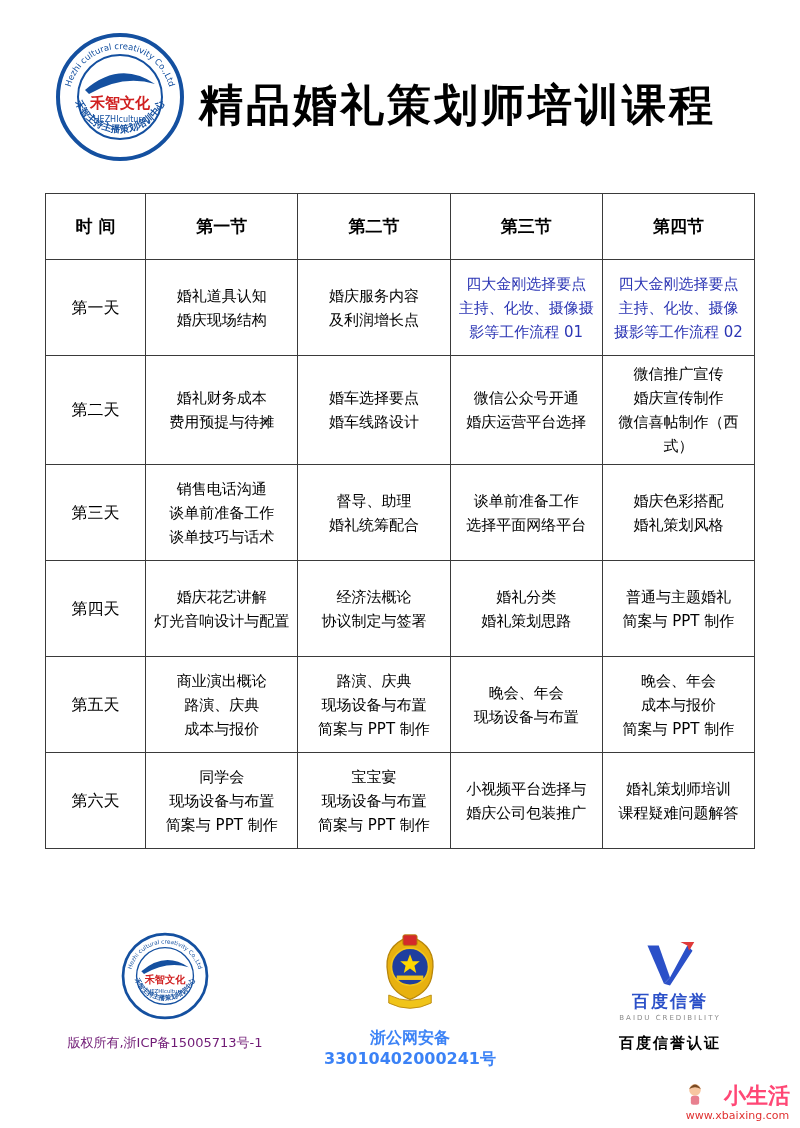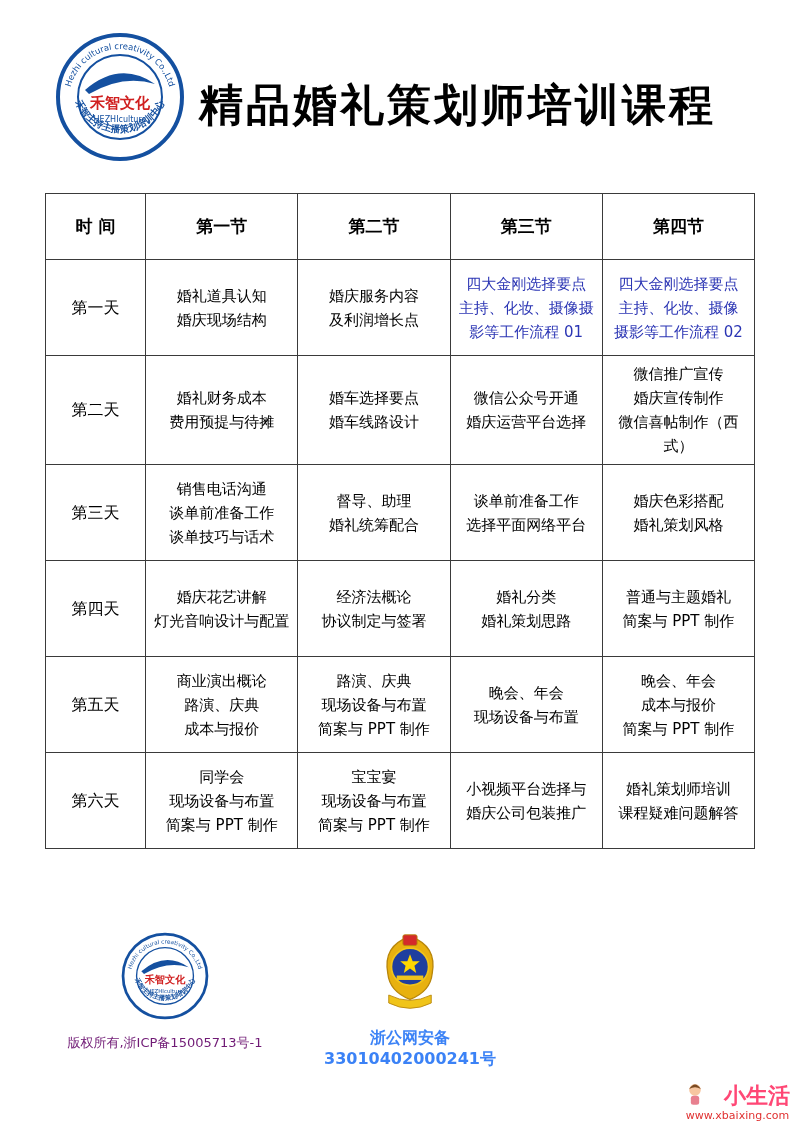--- a/index.html
+++ b/index.html
@@ -252,20 +252,30 @@
         <path d="M 10,48 Q 4,16 35,6 Q 66,16 60,48 Q 58,68 35,77 Q 12,68 10,48 Z" fill="#e8b10f" stroke="#b8860b" stroke-width="1.5"></path>
         <rect x="27" y="4" width="16" height="12" rx="2" fill="#d42a2a" stroke="#b8860b"></rect>
         <circle cx="35" cy="40" r="21" fill="#1f3f9e" stroke="#f0c419" stroke-width="2"></circle>
         <polygon points="35,26 38,34 46,34 40,39 42,47 35,42 28,47 30,39 24,34 32,34" fill="#ffd700"></polygon>
         <rect x="20" y="50" width="30" height="5" fill="#f0c419"></rect>
         <path d="M 11,72 Q 35,84 59,72 L 59,81 Q 35,93 11,81 Z" fill="#f0c419" stroke="#b8860b"></path>
       </svg>
       <div class="police-beian">浙公网安备 33010402000241号</div>
     </div>
 
+    <div class="f-col f-right">
+      <svg class="baidu-svg" viewBox="0 0 60 54">
+        <polygon points="4,8 17,8 30,45 23,52" fill="#2b50c8"></polygon>
+        <polygon points="23,52 30,45 50,8 56,14 30,54" fill="#2b50c8"></polygon>
+        <polygon points="42,4 58,4 52,14 50,8" fill="#e03a3a"></polygon>
+      </svg>
+      <div class="baidu-title">百度信誉</div>
+      <div class="baidu-sub">BAIDU CREDIBILITY</div>
+      <div class="baidu-cert">百度信誉认证</div>
+    </div>
 
   </div>
 
   <div class="watermark">
     <div class="wm-row">
       <svg width="20" height="26" viewBox="0 0 24 30">
         <circle cx="12" cy="10" r="7" fill="#f7c6a0"></circle>
         <path d="M 5,9 Q 12,-2 19,9 Q 12,5 5,9 Z" fill="#7a4a21"></path>
         <rect x="7" y="17" width="10" height="11" rx="3" fill="#e8808f"></rect>
       </svg>

